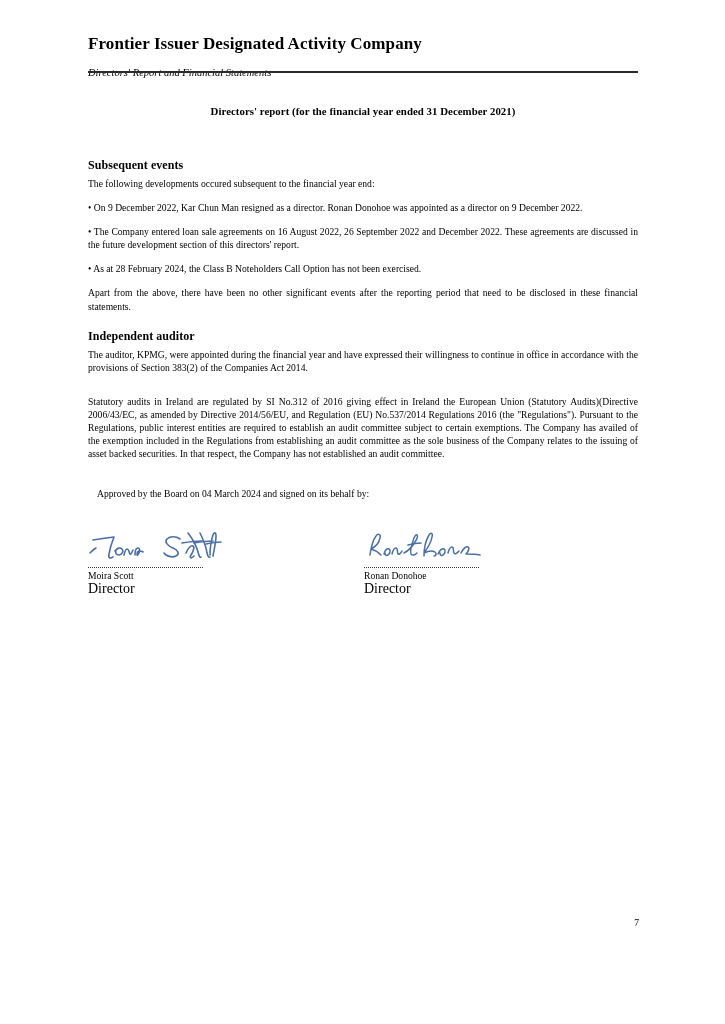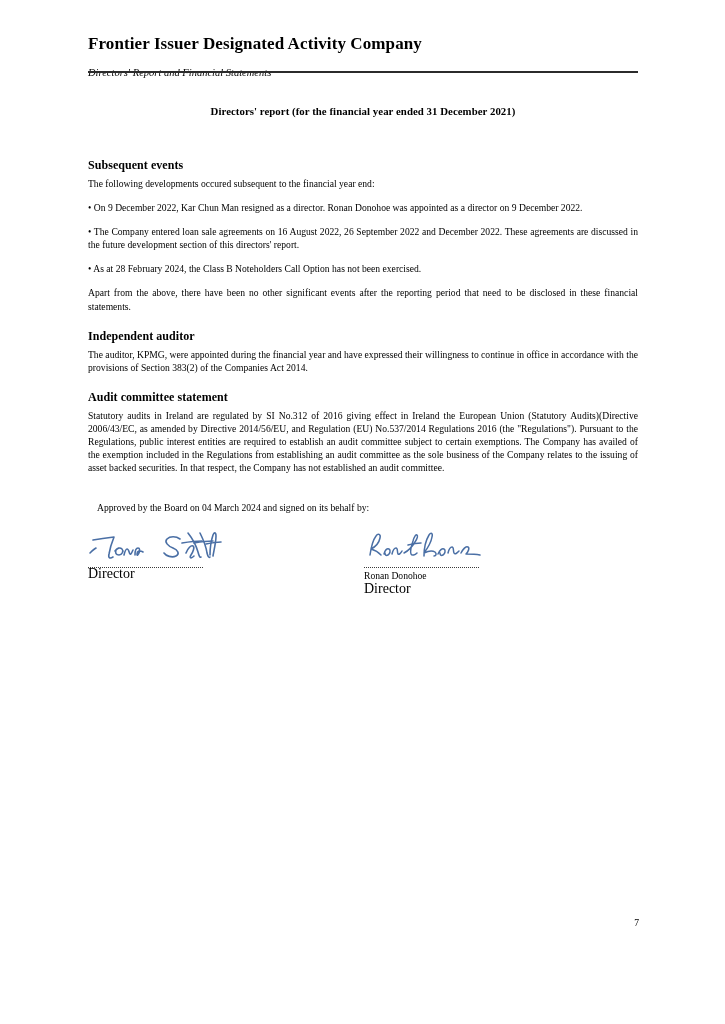--- a/index.html
+++ b/index.html
@@ -181,21 +181,20 @@
 
     <div class="sp-para"></div>
     <p class="body-text">Apart from the above, there have been no other significant events after the reporting period that need to be disclosed in these financial statements.</p>
 
     <div class="sp-section"></div>
     <h2 class="section-heading">Independent auditor</h2>
     <div class="sp-after-head"></div>
     <p class="body-text">The auditor, KPMG, were appointed during the financial year and have expressed their willingness to continue in office in accordance with the provisions of Section 383(2) of the Companies Act 2014.</p>
 
     <div class="sp-section"></div>
-    <h2 class="section-heading">Audit committee statement</h2>
     <div class="sp-after-head"></div>
     <p class="body-text">Statutory audits in Ireland are regulated by SI No.312 of 2016 giving effect in Ireland the European Union (Statutory Audits)(Directive 2006/43/EC, as amended by Directive 2014/56/EU, and Regulation (EU) No.537/2014 Regulations 2016 (the "Regulations"). Pursuant to the Regulations, public interest entities are required to establish an audit committee subject to certain exemptions. The Company has availed of the exemption included in the Regulations from establishing an audit committee as the sole business of the Company relates to the issuing of asset backed securities. In that respect, the Company has not established an audit committee.</p>
 
     <div class="sp-approve"></div>
     <p class="body-text no-justify indent-approve">Approved by the Board on 04 March 2024 and signed on its behalf by:</p>
 
   </div>
 
   <div class="signatures">
 
@@ -213,20 +212,21 @@
             <path d="M100 6 C104 11 108 18 110 25 C111 29 112 31 113 30"></path>
             <path d="M94 16 C100 15 107 14 114 14"></path>
             <path d="M112 6 C115 12 118 19 119 26 C120 30 121 31 122 30"></path>
             <path d="M106 16 C112 15 119 14 125 14"></path>
             <path d="M122 28 C122 22 123 14 125 8 C126 5 128 5 128 9 C128 15 126 23 125 29"></path>
             <path d="M118 17 C123 16 129 15 133 15"></path>
           </g>
         </svg>
       </div>
       <div class="sig-rule"></div>
+      <div class="sig-name">Moira Scott</div>
       <div class="sig-role">Director</div>
     </div>
 
     <div class="sig-block right">
       <div class="sig-ink">
         <svg width="200" height="40" viewBox="0 0 200 40" fill="none">
           <g stroke="#4a6fa5" stroke-width="1.5" stroke-linecap="round" stroke-linejoin="round" fill="none">
             <path d="M6 28 C7 21 9 13 12 9 C14 6 17 7 16 11 C15 16 11 20 7 22 C11 23 14 25 17 28"></path>
             <path d="M20 27 C21 23 23 21 25 22 C27 23 26 27 24 28 C22 29 21 28 21 26"></path>
             <path d="M28 27 C29 23 30 21 32 21 C34 21 33 25 34 27 C35 28 37 26 38 24"></path>

